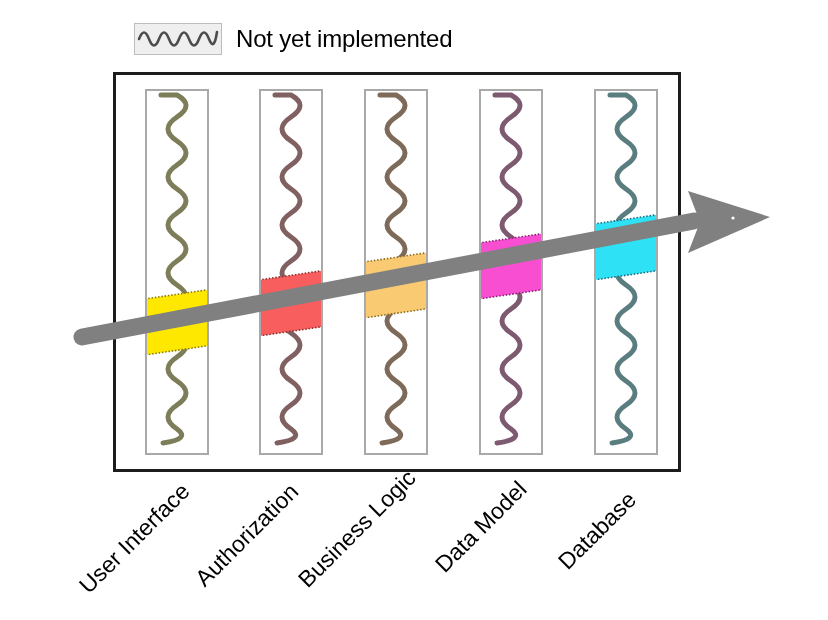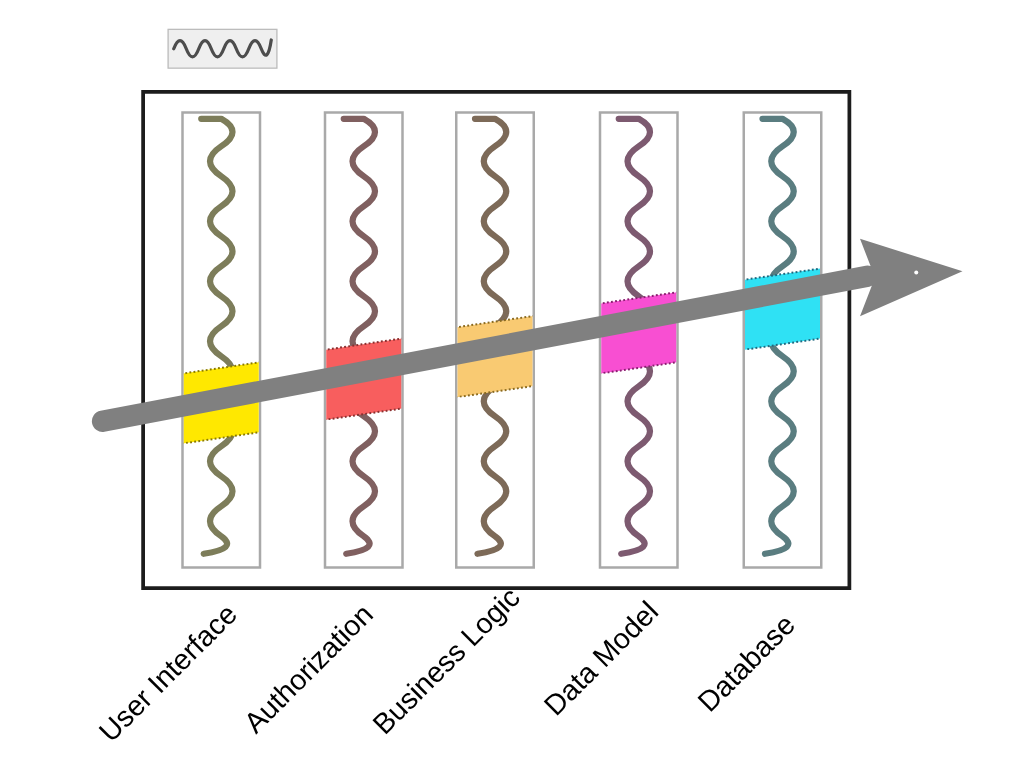--- a/index.html
+++ b/index.html
@@ -105,20 +105,21 @@
 </style>
 </head>
 <body>
 
 <div id="legend">
   <span id="legend-swatch">
     <svg width="86" height="30" viewBox="0 0 86 30">
       <path d="M4 15 Q 9 2, 14 15 T 24 15 T 34 15 T 44 15 T 54 15 T 64 15 T 74 15 T 82 8" fill="none" stroke="#4d4d4d" stroke-width="2.6" stroke-linecap="round"></path>
     </svg>
   </span>
+  <span id="legend-label">Not yet implemented</span>
 </div>
 
 <div id="frame"></div>
 
 <div id="columns">
 
   <div class="column" style="left:145px;">
     <svg class="col-wave" viewBox="0 0 60 362" preserveAspectRatio="none">
       <path d="M14 4 L30 4 Q48 14, 30 26 Q12 38, 30 50 Q48 62, 30 74 Q12 86, 30 98 Q48 110, 30 122 Q12 134, 30 146 Q48 158, 30 170 Q12 182, 30 194 Q48 206, 30 218 Q12 230, 30 242 Q48 254, 30 266 Q12 278, 30 290 Q48 302, 30 314 Q12 326, 30 338 Q44 348, 16 352" fill="none" stroke="#7d7d5a" stroke-width="5" stroke-linecap="round" stroke-linejoin="round"></path>
     </svg>

